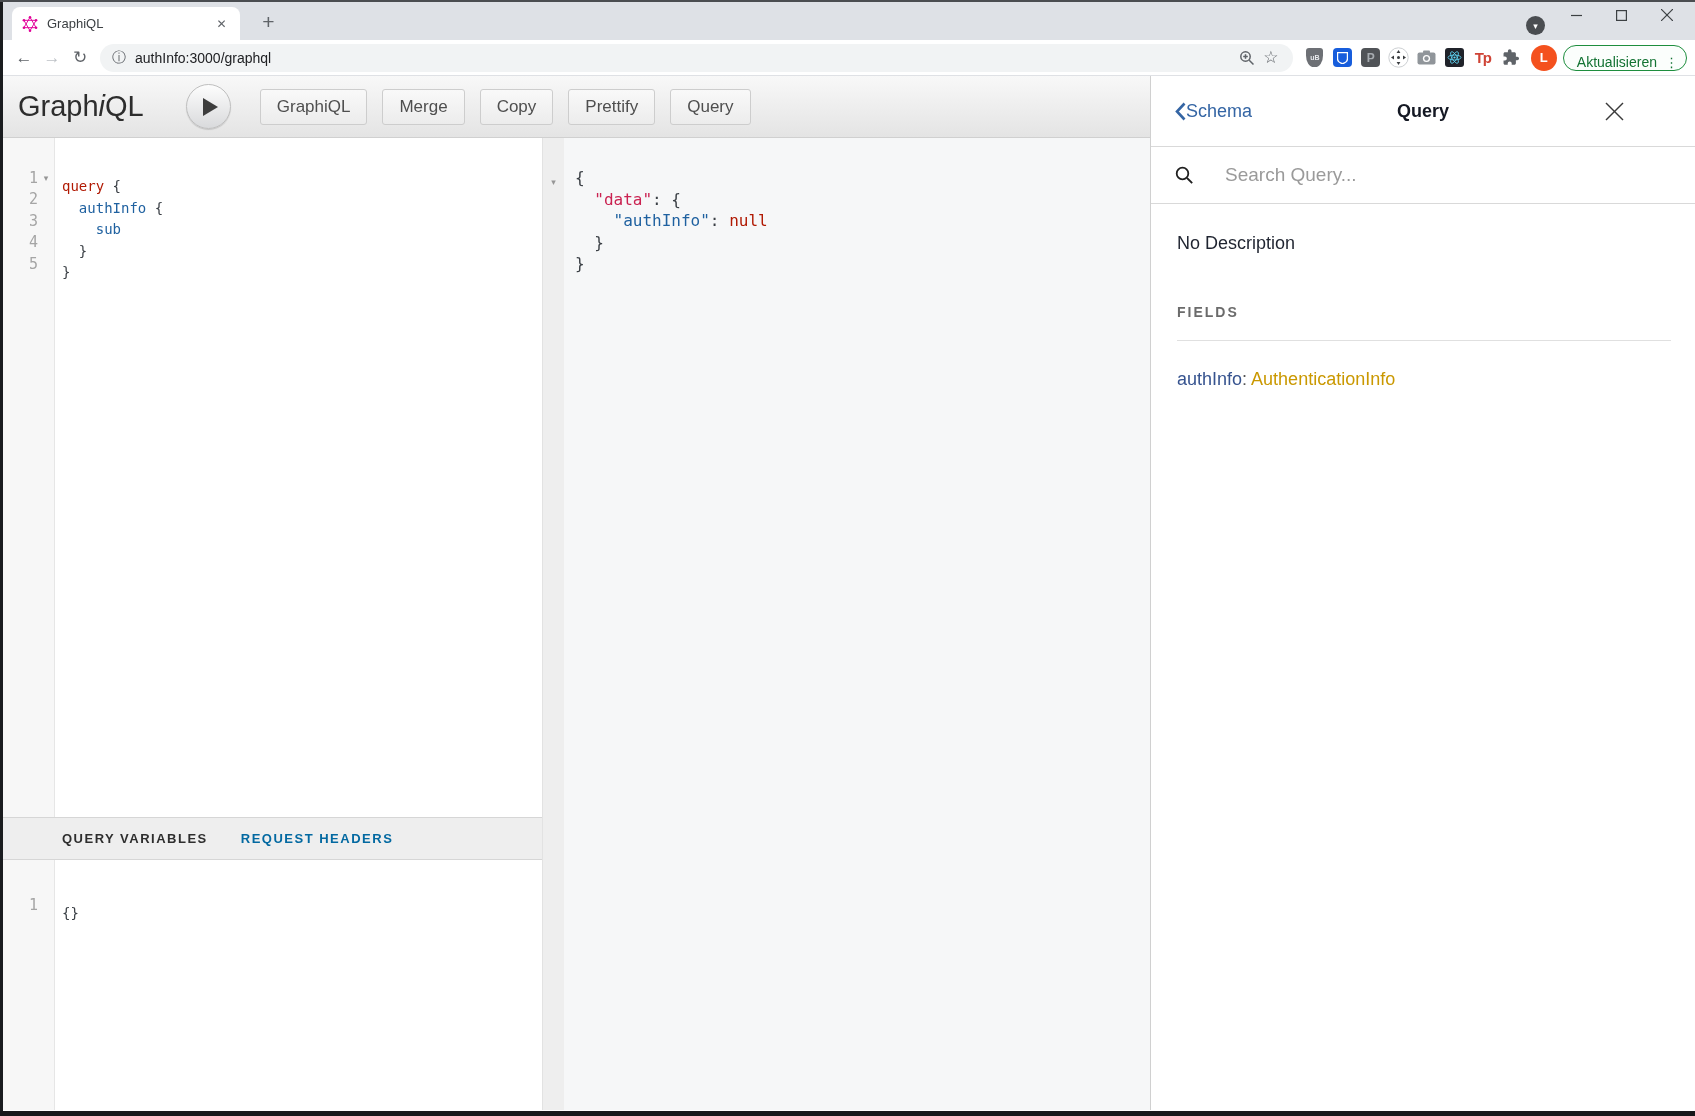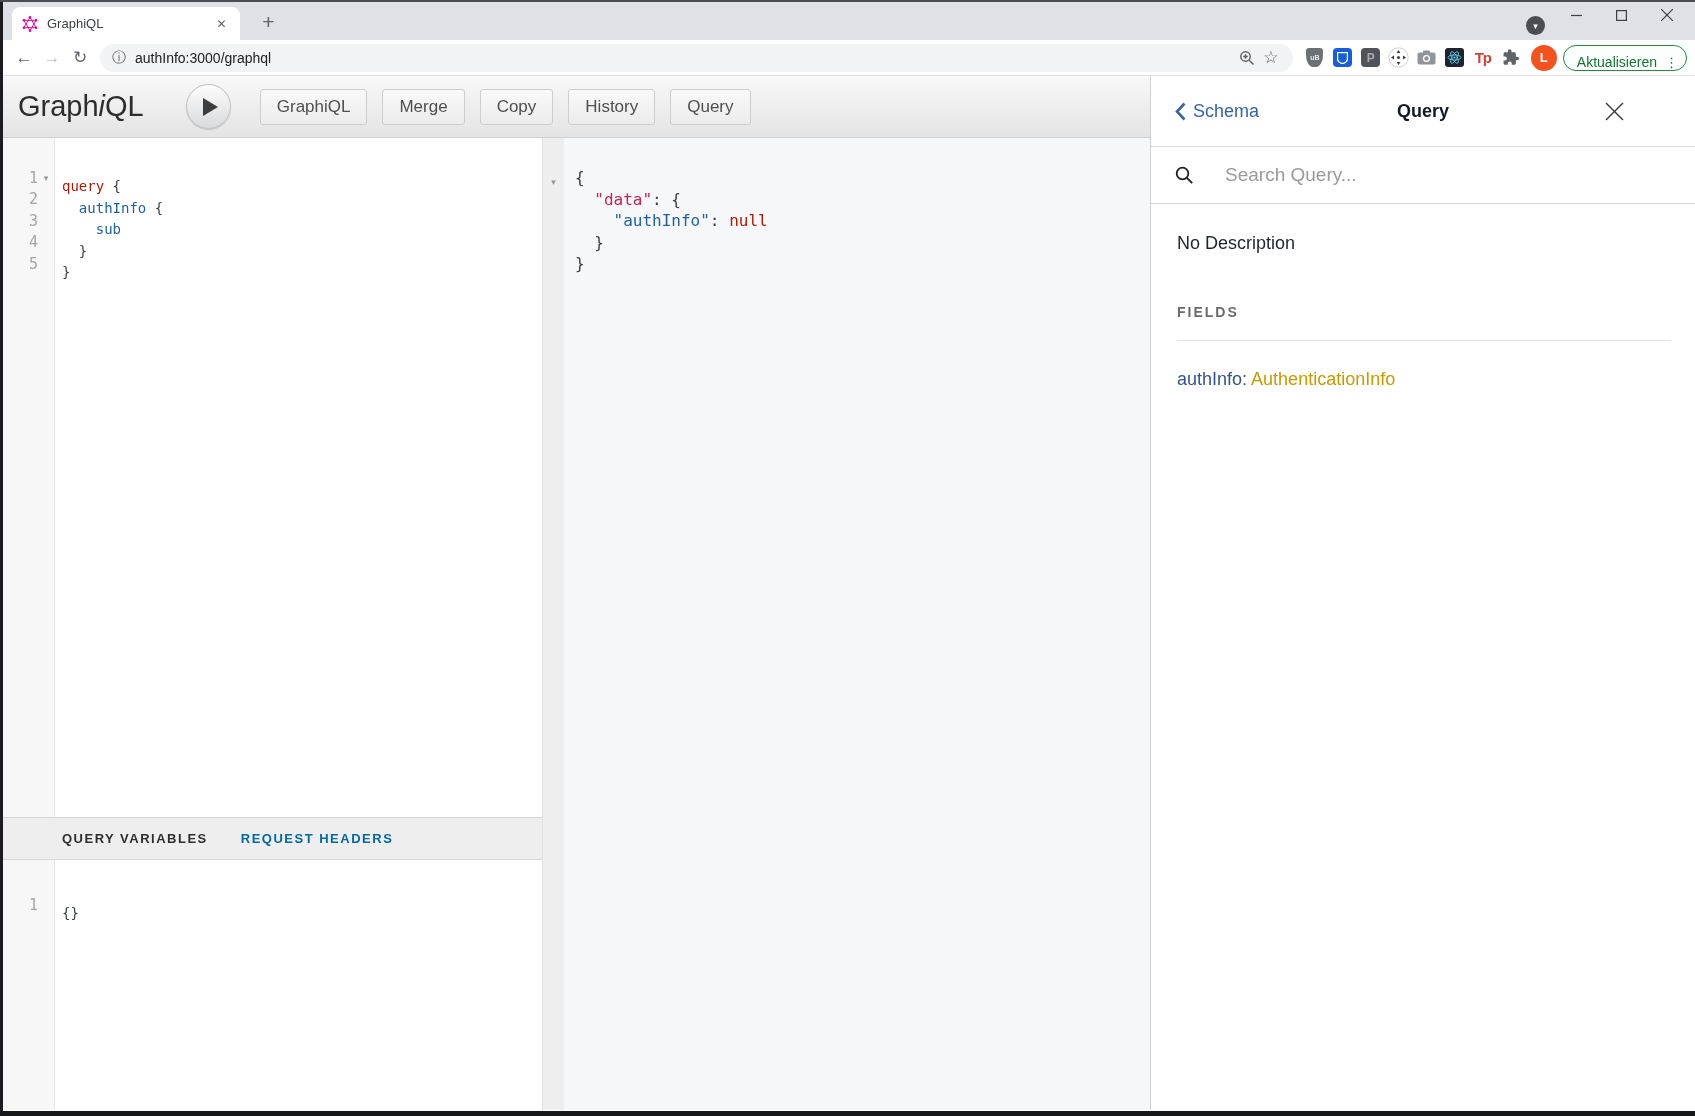--- a/index.html
+++ b/index.html
@@ -98,21 +98,21 @@
   .fold-strip { width:22px; flex:none; background:#eeeeee; border-left:1px solid #e2e2e2; padding-top:33px;
                 text-align:center; }
   .fold-strip .fold { width:100%; }
   .result-pane { flex:1; background:#f6f7f8; padding:29px 0 0 11px; font-family:"DejaVu Sans Mono","Liberation Mono",monospace;
                  font-size:16px; line-height:21.5px; overflow:hidden; }
 
   
   .doc-panel { width:545px; flex:none; background:#fff; border-left:1px solid #d0d0d0; display:flex; flex-direction:column; }
   .doc-header { height:71px; flex:none; display:flex; align-items:center; padding:0 70px 0 24px;
                 border-bottom:1px solid #d9d9d9; position:relative; }
-  .doc-back { display:flex; align-items:center; gap:7px; color:#3465A4; font-size:18px; cursor:pointer; z-index:2; }
+  .doc-back { display:flex; align-items:center; color:#3465A4; font-size:18px; cursor:pointer; z-index:2; }
   .doc-title { position:absolute; left:0; right:0; text-align:center; font-size:18px; font-weight:bold; color:#141823; }
   .doc-close { margin-left:auto; z-index:2; cursor:pointer; display:flex; align-items:center; }
   .doc-search { height:57px; flex:none; display:flex; align-items:center; gap:11px; padding:0 24px;
                 border-bottom:1px solid #d9d9d9; }
   .doc-search input { border:none; outline:none; background:transparent; flex:1; font-size:19px; color:#4c1d95;
                       font-family:"Liberation Sans",sans-serif;margin-left:20px; }
   .doc-search input::placeholder { color:#9a9a9a; }
   .doc-body { padding:29px 24px 0 26px; }
   .no-desc { font-size:18px; color:#1f2430; }
   .fields-heading { margin-top:50px; font-size:14px; font-weight:bold; color:#6b6b6b; letter-spacing:2px; }
@@ -260,21 +260,21 @@
 
     <div class="topbar">
       <div class="logo"><span>Graph</span><em>i</em><span>QL</span></div>
       <div class="execute-btn">
         <span class="execute-tri"></span>
       </div>
       <div class="gq-buttons">
           <button class="gq-btn">GraphiQL</button>
           <button class="gq-btn">Merge</button>
           <button class="gq-btn">Copy</button>
-          <button class="gq-btn">History</button>
+          <button class="gq-btn">Prettify</button>
           <button class="gq-btn">Query</button>
         </div>
     </div>
 
     <div class="workspace">
 
       <div class="editor-pane">
         <div class="query-editor">
           <div class="cm-gutter">
               <div class="gutter-line">

